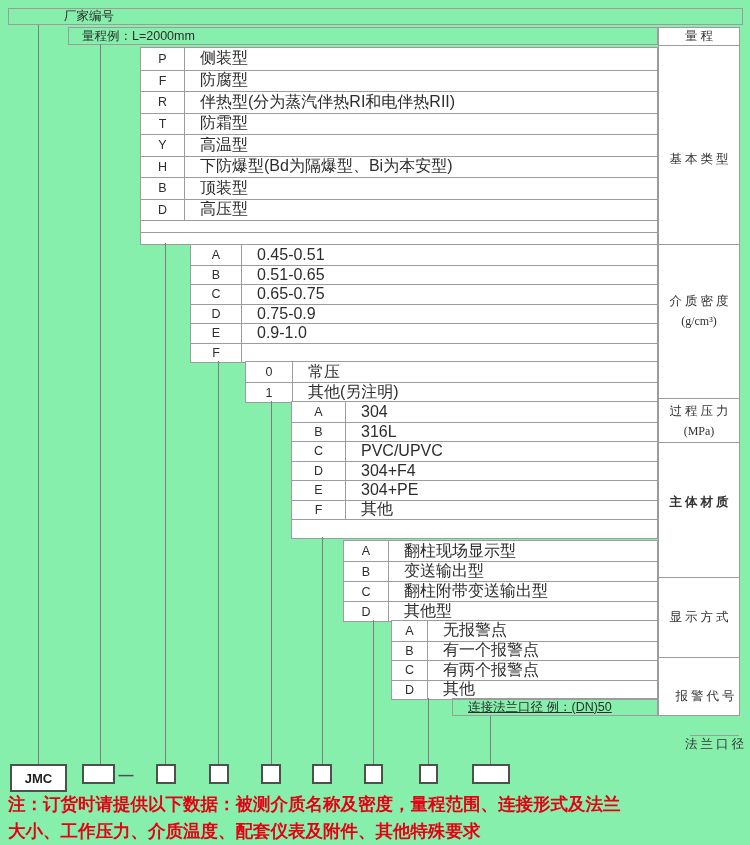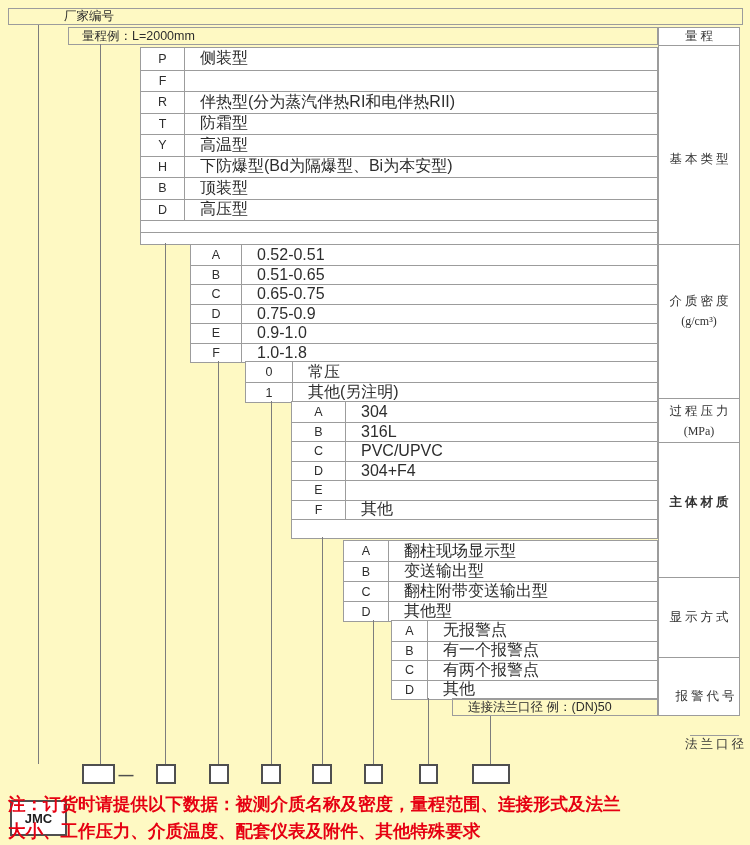--- a/index.html
+++ b/index.html
@@ -3,21 +3,21 @@
 <meta charset="utf-8">
 <style>
   :root{
     --line:#9c9c9c;
     --dark:#4f4f4f;
     --ink:#2d2d2d;
     --red:#e60012;
   }
   html,body{margin:0;padding:0;background:#fff;}
   .canvas{
-    position:relative;width:750px;height:845px;background:#fef9c3;overflow:hidden;
+    position:relative;width:750px;height:845px;background:#86efac;overflow:hidden;
     font-family:"Liberation Sans","DejaVu Sans",sans-serif;color:var(--ink);
   }
   .abs{position:absolute;box-sizing:border-box;}
   
   .toprow{border:1px solid var(--line);display:flex;align-items:center;font-size:12.5px;}
   
   .sel-table{position:absolute;box-sizing:border-box;border:1px solid var(--line);background:#fff;}
   .sel-row{display:flex;box-sizing:border-box;}
   .sel-row + .sel-row{border-top:1px solid var(--line);}
   .code-cell{box-sizing:border-box;border-right:1px solid var(--line);display:flex;align-items:center;justify-content:center;font-size:12.5px;flex:0 0 auto;}
@@ -37,21 +37,21 @@
   #tbl-material .sel-row{height:19.5px;} #tbl-material .sel-row.empty{height:19px;}
   #tbl-material .code-cell{width:54px;}
   #tbl-display{left:343px;top:540px;width:315px;}
   #tbl-display .sel-row{height:20px;}
   #tbl-display .code-cell{width:45px;}
   #tbl-alarm{left:391px;top:620px;width:267px;}
   #tbl-alarm .sel-row{height:19.5px;}
   #tbl-alarm .code-cell{width:36px;}
   
   #flange-row{left:452px;top:698px;width:206px;height:18px;border:1px solid var(--line);
-    display:flex;align-items:center;padding-left:15px;font-size:12.5px;box-sizing:border-box;}
+    display:flex;align-items:center;padding-left:15px;font-size:12.5px;box-sizing:border-box;text-decoration:underline;}
   
   #label-col{left:658px;top:27px;width:82px;height:689px;border:1px solid var(--line);
     display:flex;flex-direction:column;background:#fff;}
   .cat{box-sizing:border-box;display:flex;flex-direction:column;align-items:center;justify-content:center;
     font-family:"Liberation Serif","DejaVu Serif",serif;font-size:12.5px;color:#333;flex:0 0 auto;}
   .cat + .cat{border-top:1px solid var(--line);align-items:center;}
   .cat .main{letter-spacing:3px;text-indent:3px;white-space:nowrap;}
   .cat .unit{letter-spacing:0;font-size:12px;margin-top:4px;white-space:nowrap;}
   #cat-range{height:17px;}
   #cat-basic{height:199px;padding-top:28px;}
@@ -84,20 +84,21 @@
     <span>量程例：L=2000mm</span>
   </div>
 
   <div class="sel-table" id="tbl-basic">
     <div class="sel-row">
         <div class="code-cell">P</div>
         <div class="value-cell">侧装型</div>
       </div>
     <div class="sel-row">
         <div class="code-cell">F</div>
+        <div class="value-cell">防腐型</div>
       </div>
     <div class="sel-row">
         <div class="code-cell">R</div>
         <div class="value-cell">伴热型(分为蒸汽伴热RI和电伴热RII)</div>
       </div>
     <div class="sel-row">
         <div class="code-cell">T</div>
         <div class="value-cell">防霜型</div>
       </div>
     <div class="sel-row">
@@ -122,41 +123,40 @@
       </div>
     <div class="sel-row empty">
         <div class="code-cell"></div>
         <div class="value-cell"></div>
       </div>
   </div>
 
   <div class="sel-table" id="tbl-density">
     <div class="sel-row">
         <div class="code-cell">A</div>
-        <div class="value-cell">0.52-0.51</div>
+        <div class="value-cell">0.45-0.51</div>
       </div>
     <div class="sel-row">
         <div class="code-cell">B</div>
         <div class="value-cell">0.51-0.65</div>
       </div>
     <div class="sel-row">
         <div class="code-cell">C</div>
         <div class="value-cell">0.65-0.75</div>
       </div>
     <div class="sel-row">
         <div class="code-cell">D</div>
         <div class="value-cell">0.75-0.9</div>
       </div>
     <div class="sel-row">
         <div class="code-cell">E</div>
         <div class="value-cell">0.9-1.0</div>
       </div>
     <div class="sel-row">
         <div class="code-cell">F</div>
-        <div class="value-cell">1.0-1.8</div>
       </div>
   </div>
 
   <div class="sel-table" id="tbl-pressure">
     <div class="sel-row">
         <div class="code-cell">0</div>
         <div class="value-cell">常压</div>
       </div>
     <div class="sel-row">
         <div class="code-cell">1</div>
@@ -176,20 +176,21 @@
     <div class="sel-row">
         <div class="code-cell">C</div>
         <div class="value-cell">PVC/UPVC</div>
       </div>
     <div class="sel-row">
         <div class="code-cell">D</div>
         <div class="value-cell">304+F4</div>
       </div>
     <div class="sel-row">
         <div class="code-cell">E</div>
+        <div class="value-cell">304+PE</div>
       </div>
     <div class="sel-row">
         <div class="code-cell">F</div>
         <div class="value-cell">其他</div>
       </div>
     <div class="sel-row empty">
         <div class="code-cell"></div>
         <div class="value-cell"></div>
       </div>
   </div>
@@ -268,21 +269,21 @@
   <div class="vline" style="left:38px;top:25px;height:739px;"></div>
   <div class="vline" style="left:100px;top:44px;height:720px;"></div>
   <div class="vline" style="left:165px;top:243px;height:521px;"></div>
   <div class="vline" style="left:218px;top:361px;height:403px;"></div>
   <div class="vline" style="left:271px;top:401px;height:363px;"></div>
   <div class="vline" style="left:322px;top:537px;height:227px;"></div>
   <div class="vline" style="left:373px;top:620px;height:144px;"></div>
   <div class="vline" style="left:428px;top:698px;height:66px;"></div>
   <div class="vline" style="left:490px;top:716px;height:48px;"></div>
 
-  <div class="mbox" style="left:10px;top:764px;width:57px;height:36px;margin-top:36px;">
+  <div class="mbox" style="left:10px;top:764px;width:57px;height:28px;">
       <span>JMC</span>
     </div>
   <div class="mbox" style="left:82px;top:764px;width:33px;height:20px;"></div>
   <div id="dash" style="left:115px;top:764px;width:22px;height:20px;">
       <span>—</span>
     </div>
   <div class="mbox" style="left:156px;top:764px;width:20px;height:20px;"></div>
   <div class="mbox" style="left:209px;top:764px;width:20px;height:20px;"></div>
   <div class="mbox" style="left:261px;top:764px;width:20px;height:20px;"></div>
   <div class="mbox" style="left:312px;top:764px;width:20px;height:20px;"></div>

